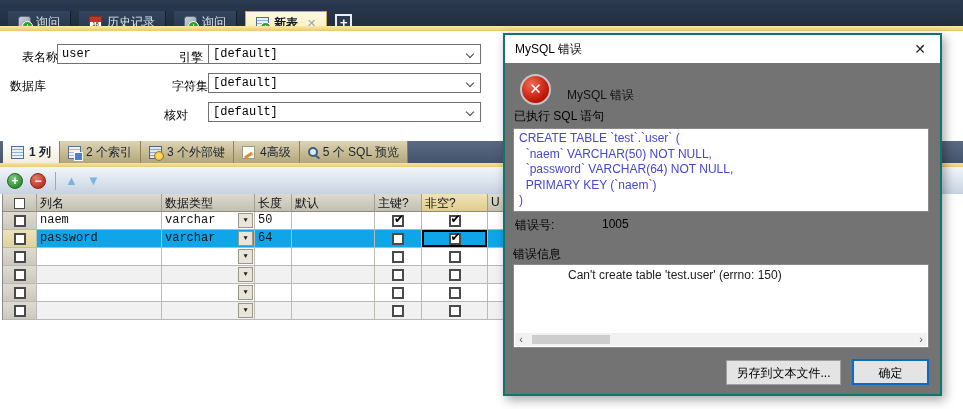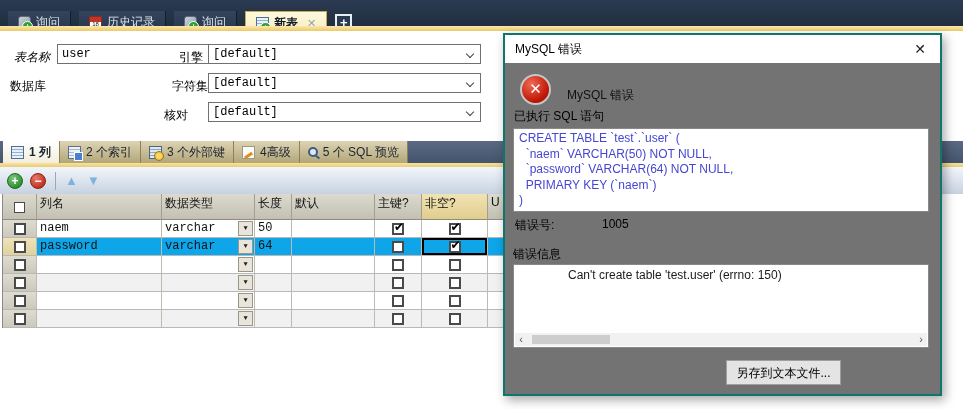--- a/index.html
+++ b/index.html
@@ -74,21 +74,21 @@
           line-height:14px; text-align:center; margin-left:7px; cursor:pointer; }
   .cbtn.add { background:radial-gradient(circle at 35% 30%,#7cc87c,#2e8b2e 75%); border:1px solid #1f6b1f; }
   .cbtn.rem { background:radial-gradient(circle at 35% 30%,#e87a6a,#c03020 75%); border:1px solid #8c1f12; }
   .tdivider { width:1px; height:18px; background:#9aa8bb; margin-left:9px; }
   .tri { font-size:13px; color:#7fb2de; margin-left:9px; cursor:pointer; line-height:16px; }
 
   
   .grid { position:absolute; left:2px; top:194px; width:501px; background:#fff;
           border-left:1px solid #8a8a8a; font-family:"Liberation Mono", monospace; }
   .grow { display:flex; height:18px; }
-  .ghead { height:26px; font-family:"Liberation Sans", sans-serif;justify-content:space-between; }
+  .ghead { height:18px; font-family:"Liberation Sans", sans-serif;justify-content:space-between; }
   .gc { flex:none; border-right:1px solid #bdbab0; border-bottom:1px solid #b8b8b8;
         padding:1px 3px 0 3px; overflow:hidden; white-space:nowrap; position:relative; }
   .ghead .gc { background:linear-gradient(#dcd9ce,#c3c0b3); border-right:1px solid #a29e92;
                border-bottom:1px solid #8f8b80; color:#111; }
   .ghead .gc.hl { background:linear-gradient(#f0e3b4,#e1cd8d); }
   .c0{width:34px;} .c1{width:125px;} .c2{width:93px;} .c3{width:37px;}
   .c4{width:83px;} .c5{width:47px;} .c6{width:66px;} .c7{width:16px; border-right:none;}
   .rowhdr { background:linear-gradient(#dedbd0,#ccc9bc); display:flex; align-items:center; justify-content:center; }
   .rowhdr.selrow { background:linear-gradient(#eee3b8,#e0d29c); }
   .ckbox { width:12px; height:12px; background:#fff; border:2px solid #4a4a4a; display:inline-block; }
@@ -148,21 +148,21 @@
   <div class="tab active">
     <span class="ticon ic-newtable"></span>
     <span>新表</span>
     <span class="tclose">✕</span>
   </div>
   <div class="newtab">+</div>
 </div>
 <div class="goldline"></div>
 
 <div class="formarea">
-  <span class="flabel" style="left:14px; top:18px;font-style:italic;">表名称</span>
+  <span class="flabel" style="left:22px; top:18px;">表名称</span>
   <div class="tbox" style="left:57px; top:13px; width:181px;">user</div>
 
   <span class="flabel" style="left:10px; top:47px;">数据库</span>
 
   <span class="flabel" style="left:179px; top:18px;">引擎</span>
   <div class="tbox sel" style="left:208px; top:13px; width:273px;">
     <span>[default]</span>
     <span class="chev"></span>
   </div>
 
@@ -365,13 +365,14 @@
   <div class="msgbox">
     <div class="msg">Can't create table 'test.user' (errno: 150)</div>
     <div class="hscroll">
       <span class="sarrow">‹</span>
       <span class="sthumb"></span>
       <span class="sarrow right">›</span>
     </div>
   </div>
 
   <div class="dbtn btn-save">另存到文本文件...</div>
+  <div class="dbtn btn-ok">确定</div>
 </div>
 
 </body></html>

